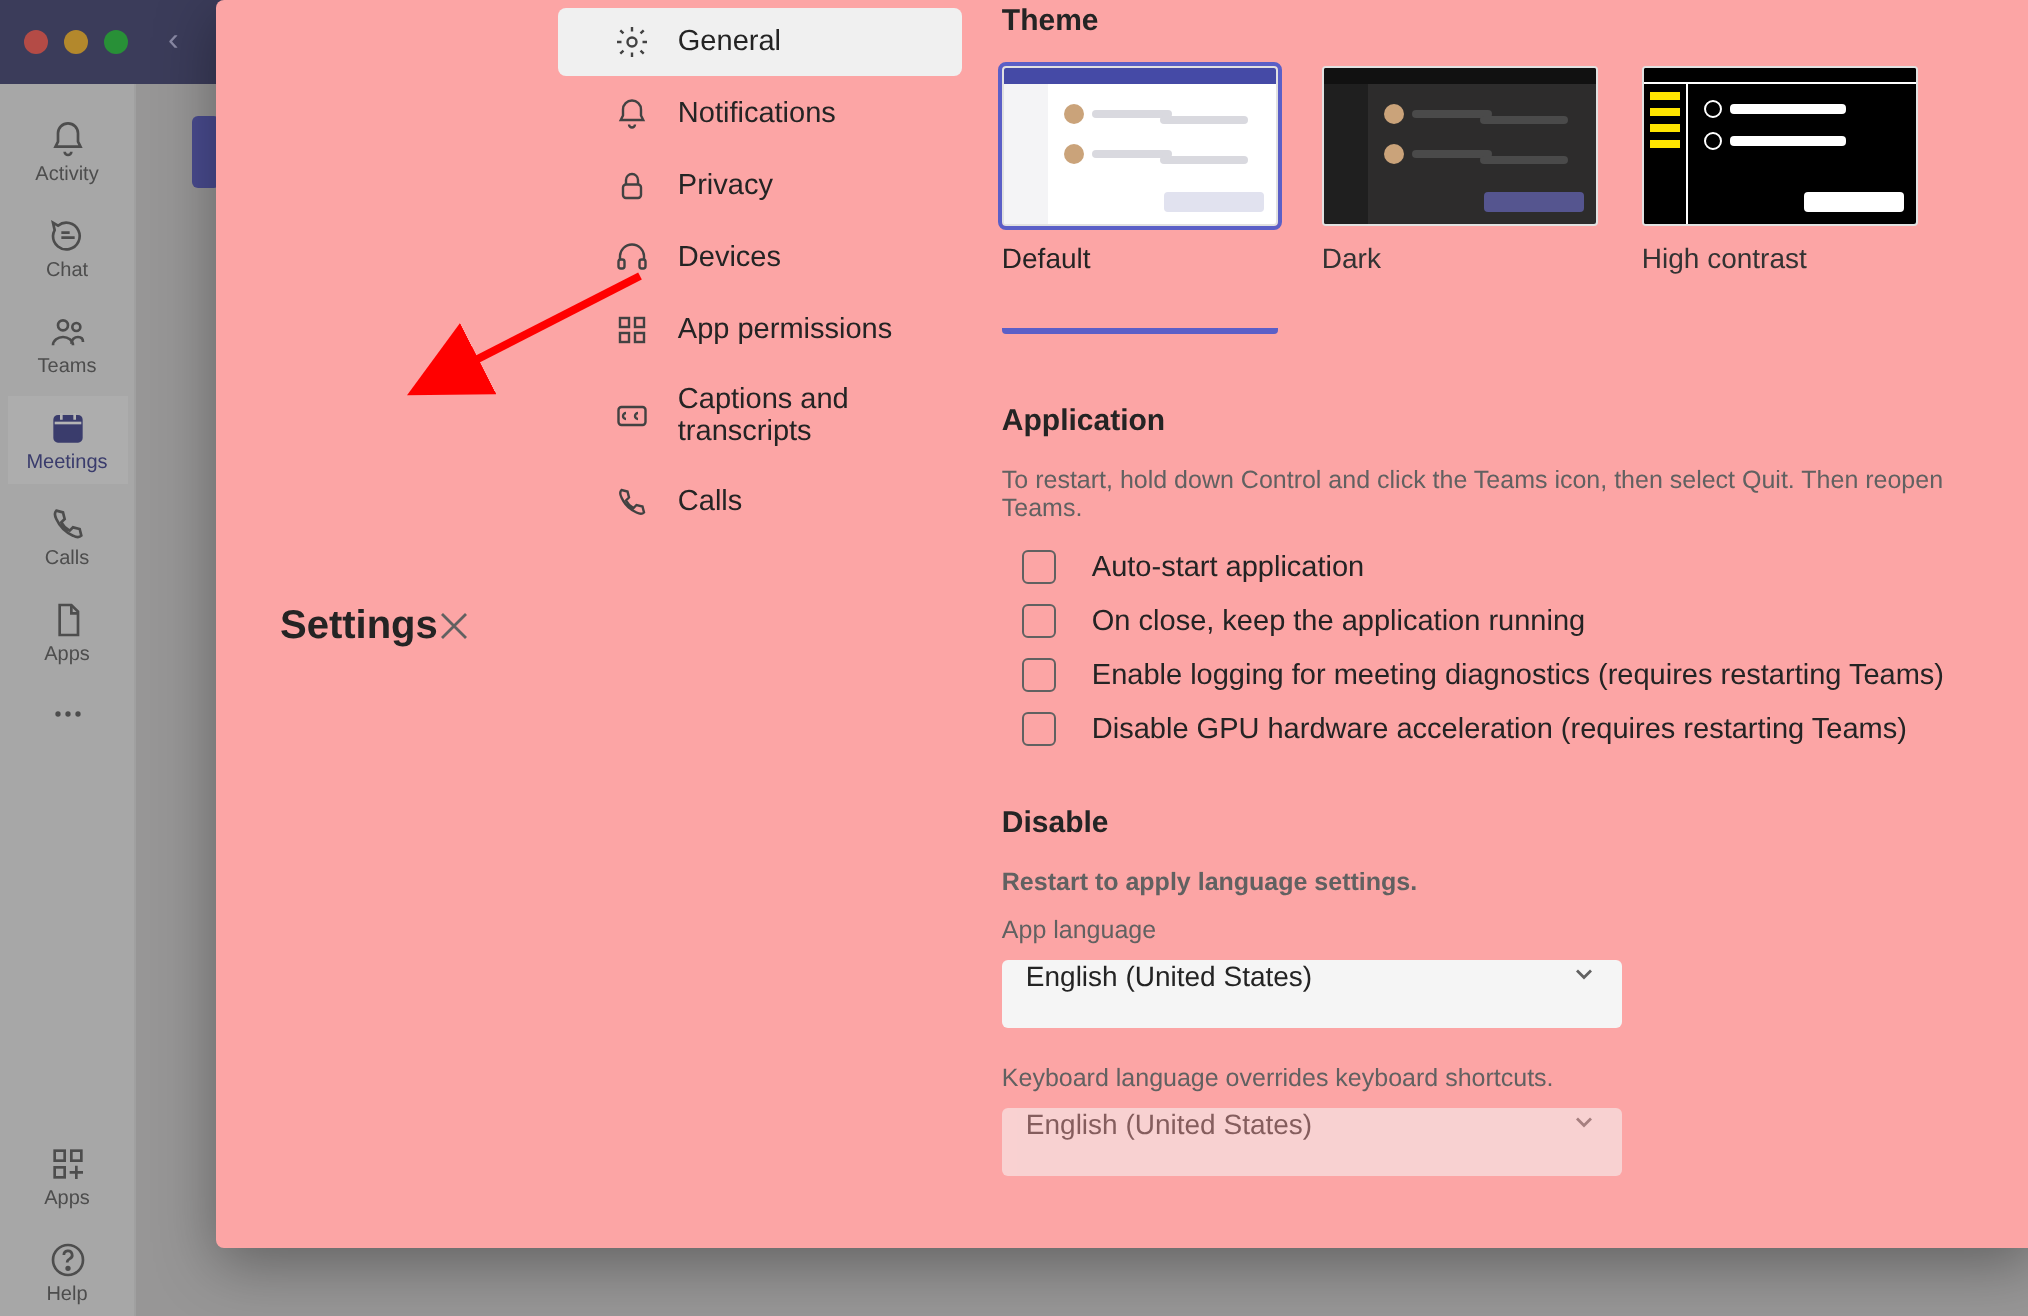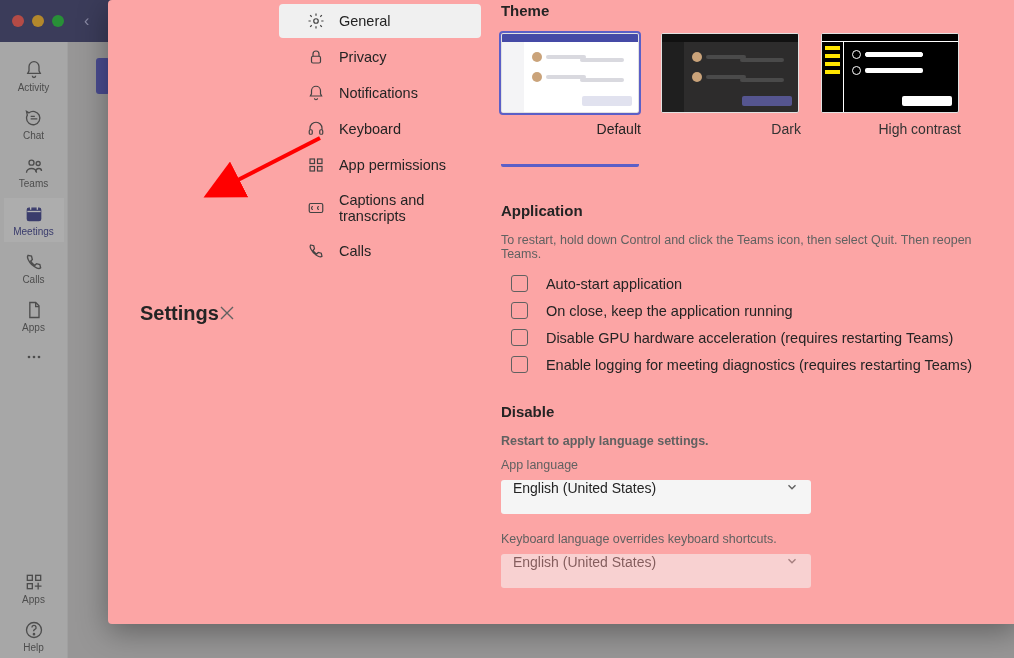--- a/index.html
+++ b/index.html
@@ -36,21 +36,21 @@
   .dialog-body{ flex:1; display:flex; overflow:hidden;}
   .settings-nav{ width:226px; padding:4px 12px; display:flex; flex-direction:column; gap:2px;}
   .nav-item{ display:flex; align-items:center; gap:14px; padding:8px 28px; border-radius:4px; color:#242424; font-size:14.5px; cursor:pointer;}
   .nav-item svg{ width:18px; height:18px; flex-shrink:0; stroke:#424242; fill:none;}
   .nav-item.selected{ background:#f0f0f0; font-weight:400;}
 
   .content{ flex:1; padding:2px 28px 0 8px; overflow-y:auto;}
   .section-title{ font-size:15px; font-weight:700; color:#242424; margin-bottom:14px;}
   .section-sub{ font-size:12.5px; color:#616161; margin-top:4px; margin-bottom:10px;font-weight:bold;}
 
-  .themes{ display:flex; gap:20px; margin-bottom:34px;text-align:right;}
+  .themes{ display:flex; gap:20px; margin-bottom:34px;}
   .theme-card{ width:140px; cursor:pointer;}
   .theme-preview{ width:138px; height:80px; border:1px solid #e1e1e1; border-radius:2px; overflow:hidden; position:relative;}
   .theme-card.selected .theme-preview{ outline:2px solid #5b5fc7;}
   .theme-card.selected .theme-label{ color:#242424; }
   .theme-card.selected::after{ content:""; display:block; height:3px; background:#5b5fc7; border-radius:0 0 2px 2px; margin-top:28px; width:138px; position:relative; top:-1px;}
   .theme-label{ font-size:14px; color:#333; margin-top:8px;}
 
   .app-section{ margin-bottom:30px;}
   .hint{ font-size:12.5px; color:#616161; margin-bottom:14px;}
   .chk-row{ display:flex; align-items:center; gap:18px; margin:10px 0 10px 10px; font-size:14.5px; color:#242424;}
@@ -192,39 +192,39 @@
     <div class="settings-nav">
       <div class="nav-item selected">
         <svg viewBox="0 0 24 24" stroke-width="1.6">
             <circle cx="12" cy="12" r="3"></circle>
             <path d="M12 2v3M12 19v3M4.2 4.2l2.1 2.1M17.7 17.7l2.1 2.1M2 12h3M19 12h3M4.2 19.8l2.1-2.1M17.7 6.3l2.1-2.1"></path>
           </svg>
         <span>General</span>
       </div>
       <div class="nav-item">
         <svg viewBox="0 0 24 24" stroke-width="1.6">
+            <path d="M6 9a6 6 0 1 1 12 0v4l1.5 3h-15L6 13V9z"></path>
+            <path d="M10 19a2 2 0 0 0 4 0"></path>
+          </svg>
+        <span>Notifications</span>
+      </div>
+      <div class="nav-item">
+        <svg viewBox="0 0 24 24" stroke-width="1.6">
             <rect x="6" y="11" width="12" height="9" rx="2"></rect>
             <path d="M8 11V8a4 4 0 1 1 8 0v3"></path>
           </svg>
         <span>Privacy</span>
-      </div>
-      <div class="nav-item">
-        <svg viewBox="0 0 24 24" stroke-width="1.6">
-            <path d="M6 9a6 6 0 1 1 12 0v4l1.5 3h-15L6 13V9z"></path>
-            <path d="M10 19a2 2 0 0 0 4 0"></path>
-          </svg>
-        <span>Notifications</span>
       </div>
       <div class="nav-item">
         <svg viewBox="0 0 24 24" stroke-width="1.6">
             <path d="M4 13v-2a8 8 0 1 1 16 0v2"></path>
             <rect x="3" y="13" width="4" height="6" rx="1.5"></rect>
             <rect x="17" y="13" width="4" height="6" rx="1.5"></rect>
           </svg>
-        <span>Keyboard</span>
+        <span>Devices</span>
       </div>
       <div class="nav-item">
         <svg viewBox="0 0 24 24" stroke-width="1.6">
             <rect x="4" y="4" width="6" height="6"></rect>
             <rect x="14" y="4" width="6" height="6"></rect>
             <rect x="4" y="14" width="6" height="6"></rect>
             <rect x="14" y="14" width="6" height="6"></rect>
           </svg>
         <span>App permissions</span>
       </div>
@@ -318,25 +318,25 @@
         <div class="chk-row">
             <div class="chk"></div>
             <span>Auto-start application</span>
           </div>
         <div class="chk-row">
             <div class="chk"></div>
             <span>On close, keep the application running</span>
           </div>
         <div class="chk-row">
             <div class="chk"></div>
-            <span>Disable GPU hardware acceleration (requires restarting Teams)</span>
+            <span>Enable logging for meeting diagnostics (requires restarting Teams)</span>
           </div>
         <div class="chk-row">
             <div class="chk"></div>
-            <span>Enable logging for meeting diagnostics (requires restarting Teams)</span>
+            <span>Disable GPU hardware acceleration (requires restarting Teams)</span>
           </div>
       </div>
 
       <div class="lang-section">
         <div class="section-title">Disable</div>
         <div class="section-sub">Restart to apply language settings.</div>
         <div class="field-label">App language</div>
         <div class="dropdown">
           <span>English (United States)</span>
           <svg viewBox="0 0 16 16" fill="none" stroke-width="1.6">

